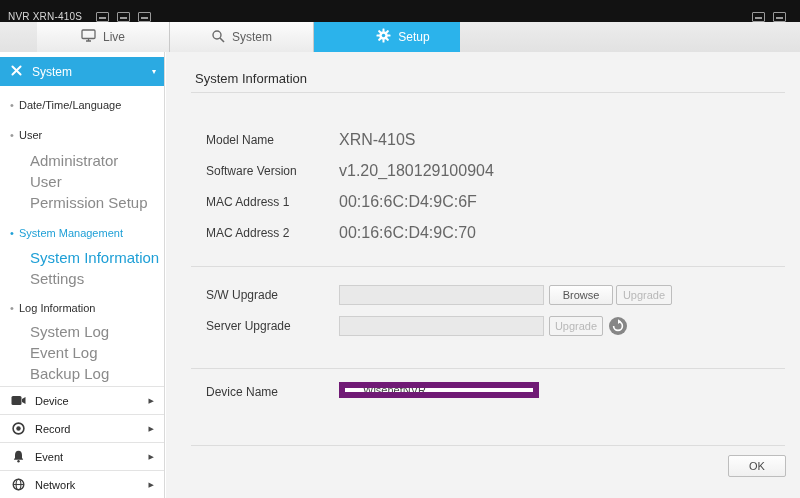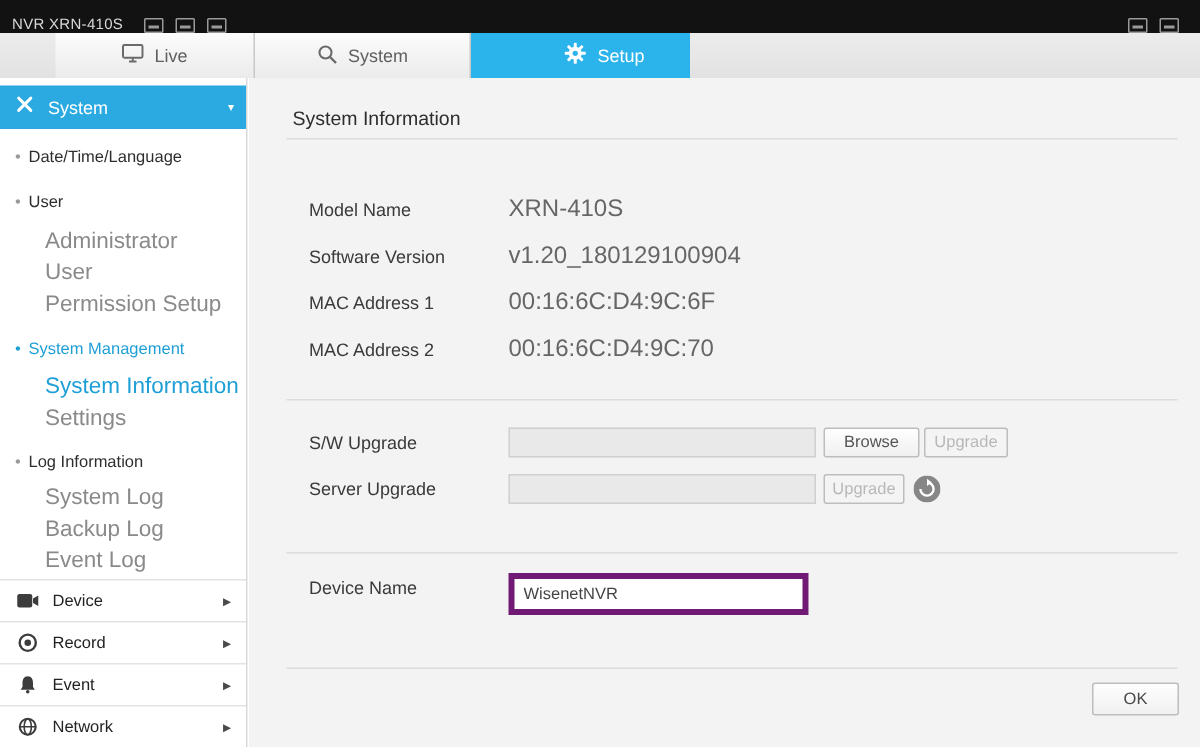--- a/index.html
+++ b/index.html
@@ -67,22 +67,22 @@
   .btn { position:absolute; height:20px; background:linear-gradient(#fefefe,#f0f0f0);
     border:1px solid #bdbdbd; border-radius:2px; font-size:11px; color:#555;
     display:flex; align-items:center; justify-content:center; cursor:default; }
   .btn.disabled { color:#b8b8b8; background:#f4f4f4; }
   .browse-btn { left:383px; top:233px; width:64px; }
   .sw-upg-btn  { left:450px; top:233px; width:56px; }
   .srv-upg-btn { left:383px; top:264px; width:54px; }
 
   .refresh-btn { position:absolute; left:443px; top:265px; width:18px; height:18px; cursor:default; }
 
-  .dn-input { position:absolute; left:173px; top:330px; width:200px; height:28px;
-    background:#fff; border:4px solid #701a75; font-size:11px; color:#444; padding:0 6px;
+  .dn-input { position:absolute; left:173px; top:330px; width:200px; height:16px;
+    background:#fff; border:6px solid #701a75; font-size:11px; color:#444; padding:0 18px;
     font-family:"Liberation Sans", sans-serif; }
 
   .ok-btn { left:562px; top:403px; width:58px; height:22px; font-size:11px; color:#4a4a4a; }
 </style>
 </head>
 <body>
 
 <div class="titlebar">
   <span class="tb-title">NVR XRN-410S</span>
   <span class="tb-icons">
@@ -173,22 +173,22 @@
     <div class="gap3"></div>
     <div class="nav-sub selected">System Information</div>
     <div class="nav-sub">Settings</div>
     <div class="gap8"></div>
     <div class="nav-top">
       <span class="bullet">•</span>
       <span>Log Information</span>
     </div>
     <div class="gap2"></div>
     <div class="nav-sub">System Log</div>
+    <div class="nav-sub">Event Log</div>
     <div class="nav-sub">Backup Log</div>
-    <div class="nav-sub">Event Log</div>
     <div class="gap2"></div>
   </div>
 
   <div class="menu">
     <span class="m-icon">
       <svg width="15" height="11" viewBox="0 0 15 11">
           <rect x="0.5" y="1" width="10" height="9" rx="1.5" fill="#3c3c3c"></rect>
           <path d="M11 4 L14.5 2 V9 L11 7 Z" fill="#3c3c3c"></path>
         </svg>
     </span>

